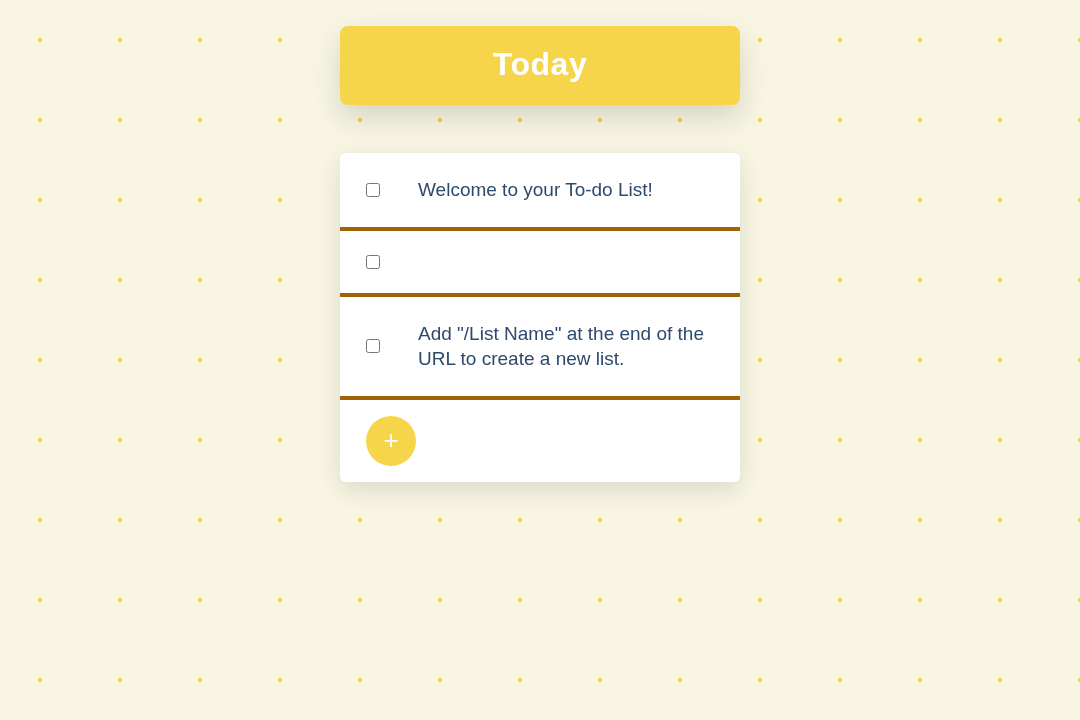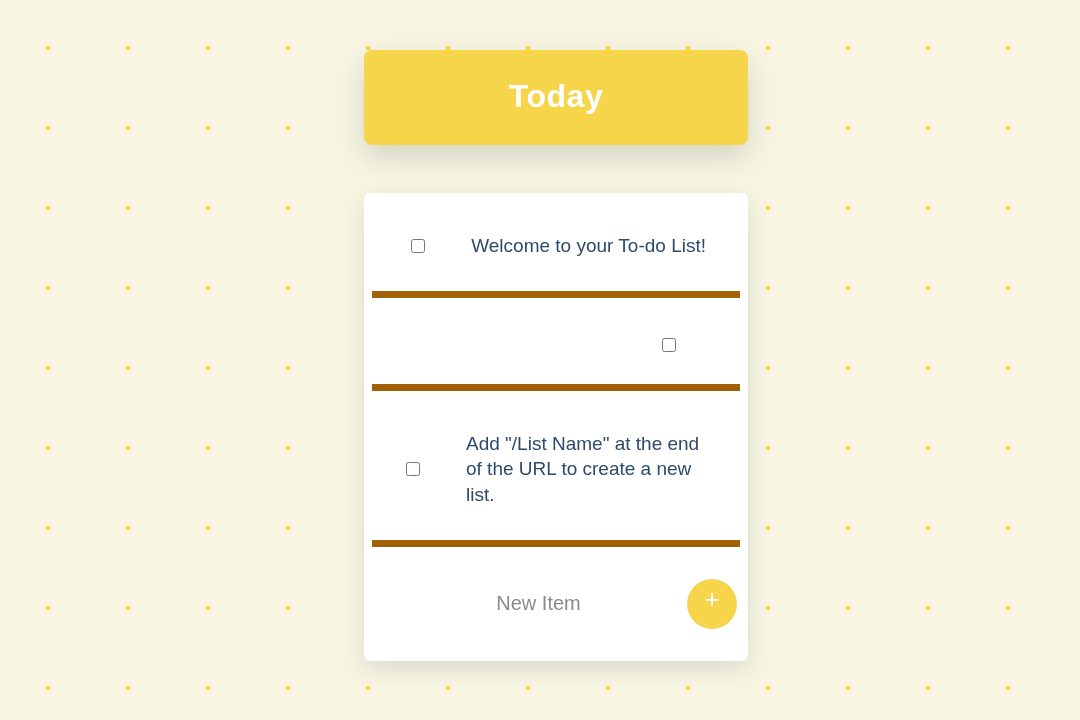--- a/index.html
+++ b/index.html
@@ -1,16 +1,16 @@
 <!DOCTYPE html>
 <html><head>
   <meta charset="utf-8">
   <style>
     * {
-      margin: 8px;
+      margin: 0;
       padding: 0;
       box-sizing: border-box;
     }
     html, body {
       width: 1080px;
       height: 720px;
       overflow: hidden;
     }
     body {
       font-family: 'Helvetica Neue', Helvetica, Arial, sans-serif;
@@ -42,22 +42,21 @@
     .card {
       background: #ffffff;
       border-radius: 6px;
       box-shadow: 0 8px 25px rgba(0,0,0,0.12);
       overflow: hidden;
     }
     .item {
       display: flex;
       align-items: center;
       padding: 24px 26px;
-      border-bottom: 7px solid #a16207;
-      justify-content: flex-end;
+      border-bottom: 4px solid #a16207;
     }
     .item:last-of-type {
       border-bottom: 1px solid #eeeeee;
     }
     .item input[type="checkbox"] {
       width: 14px;
       height: 14px;
       margin-right: 38px;
       flex-shrink: 0;
       cursor: pointer;
@@ -129,20 +128,19 @@
     <div class="item">
       <input type="checkbox" style="">
     </div>
 
     <div class="item">
       <input type="checkbox" style="">
       <span class="text">Add "/List Name" at the end of the URL to create a new list.</span>
     </div>
 
     <div class="new-item-row">
-      <input type="text" class="new-item-input" placeholder="New Item" style="">
       <button class="add-btn">
         <span>+</span>
       </button>
     </div>
 
   </div>
 </div>
 
 </body></html>

